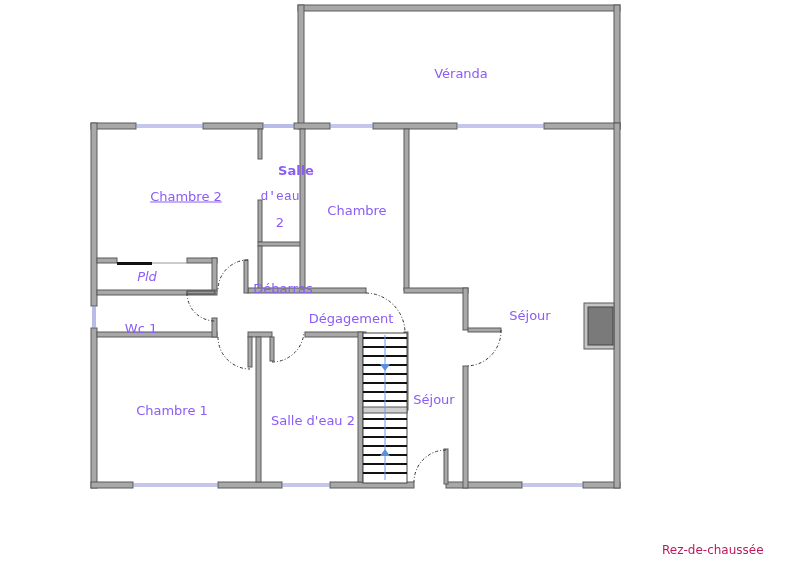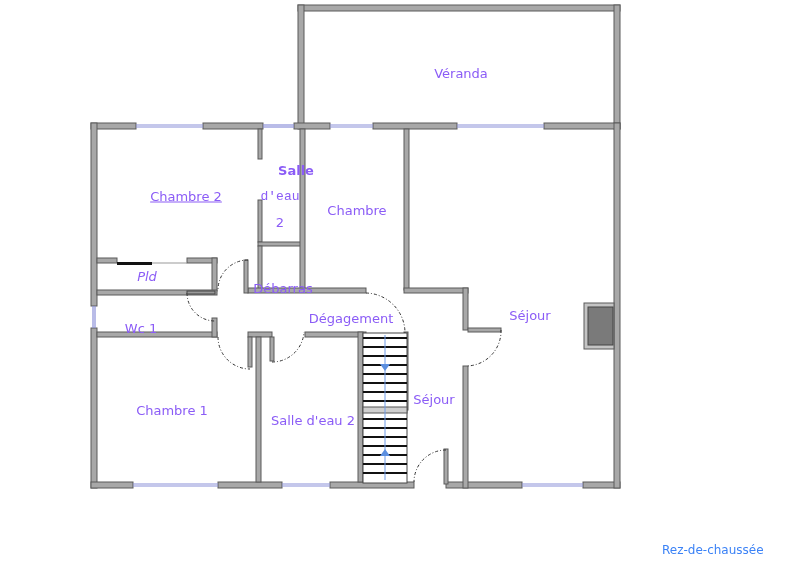--- a/index.html
+++ b/index.html
@@ -3,21 +3,21 @@
   <meta charset="utf-8">
   <style>
     html, body { margin: 0; padding: 0; background: #ffffff; }
     body { width: 800px; height: 582px; position: relative; overflow: hidden; font-family: "DejaVu Sans", sans-serif; }
     #plan { position: absolute; left: 0; top: 0; width: 800px; height: 582px; }
     .wall { fill: #a8a8a8; stroke: #5a5a5a; stroke-width: 1; }
     .win { stroke: #8a8fd8; stroke-width: 1.2; fill: none; }
     .door-arc { fill: none; stroke: #333; stroke-width: 1; stroke-dasharray: 3 2 1 2; }
     .door-leaf { fill: #9a9a9a; stroke: #444; stroke-width: 1; }
     .room-label { position: absolute; font-size: 13px; color: #8b5cf6; white-space: nowrap; transform: translate(-50%, -50%); }
-    .caption { position: absolute; left: 662px; top: 543px; font-size: 12px; color: #3b82f6; }
+    .caption { position: absolute; left: 662px; top: 543px; font-size: 12px; color: #be185d; }
     .stair-step { stroke: #111; stroke-width: 2; }
     .stair-arrow { fill: #5b8fe0; }
     .stair-line { stroke: #6f9be8; stroke-width: 1; }
   </style>
 </head>
 <body>
 
 <svg id="plan" viewBox="0 0 800 582" xmlns="http://www.w3.org/2000/svg">
 
   <g>

